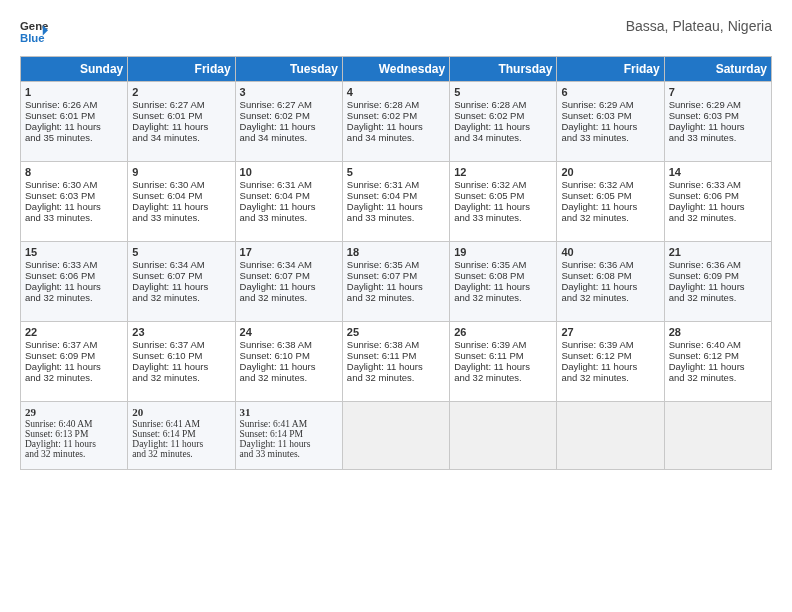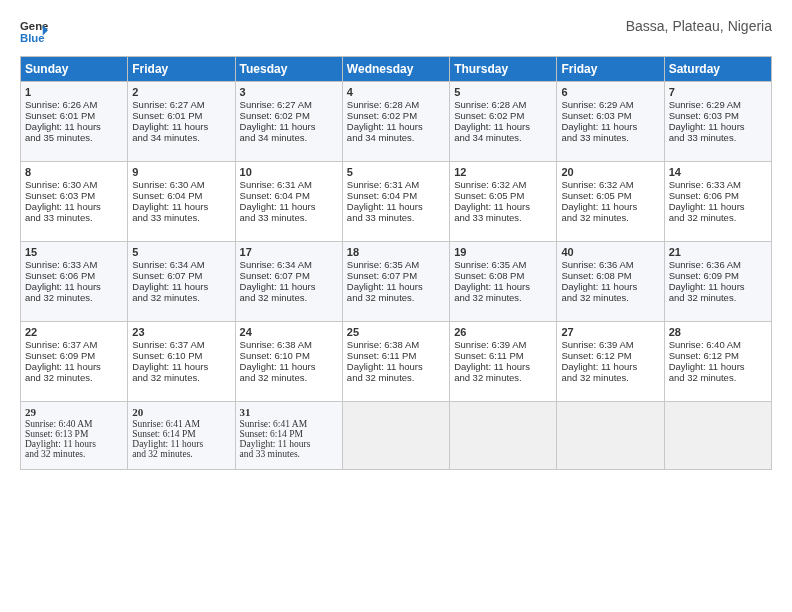--- a/index.html
+++ b/index.html
@@ -48,21 +48,21 @@
       width: 100%;
       border-collapse: collapse;
       table-layout: fixed;
     }
     thead tr th {
       background: #2176c7;
       color: #fff;
       font-size: 12px;
       font-weight: bold;
       padding: 5px 4px;
-      text-align: left;
+      text-align: right;
       border: 1px solid #c0c0c0;
     }
     tbody tr td {
       vertical-align: top;
       font-size: 9.5px;
       color: #333;
       padding: 4px 4px 3px 4px;
       border: 1px solid #c8c8c8;
       height: 80px;
       background: #fff;

